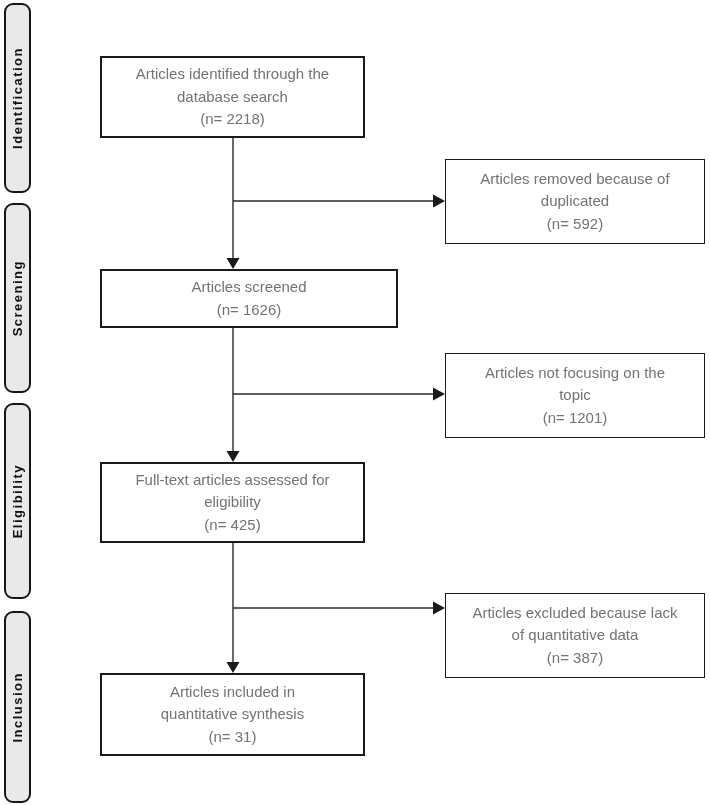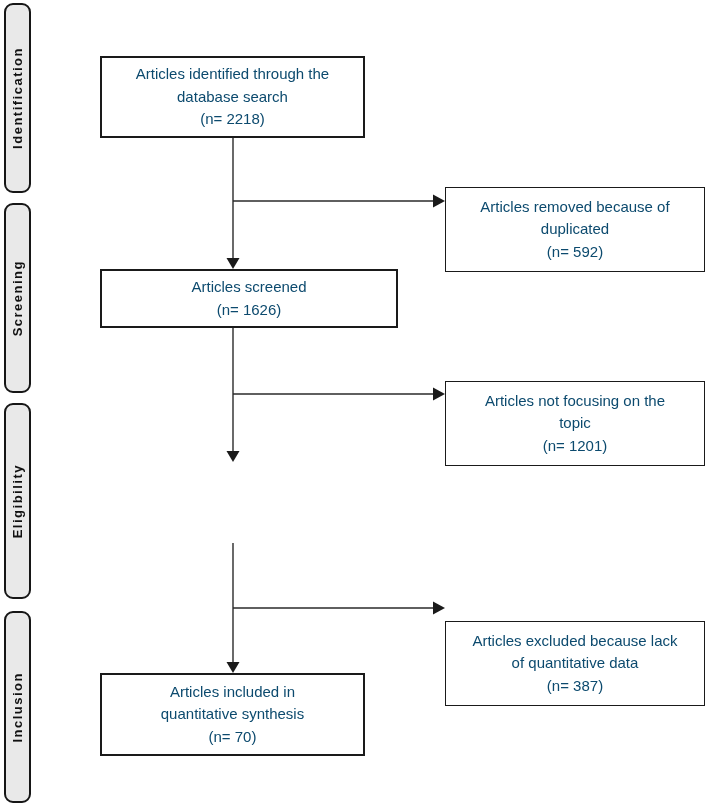--- a/index.html
+++ b/index.html
@@ -36,25 +36,25 @@
     position: absolute;
     box-sizing: border-box;
     background: #ffffff;
     border: 2px solid #1a1a1a;
     display: flex;
     align-items: center;
     justify-content: center;
     text-align: center;
     font-size: 15px;
     line-height: 1.5;
-    color: #0c4a6e;
+    color: #737373;
     white-space: pre-line;
     padding: 3px 8px;
   }
-  .sidebox { border-width: 1.5px; margin-top: 28px; }
+  .sidebox { border-width: 1.5px; }
   .connectors {
     position: absolute;
     left: 0; top: 0;
     width: 710px; height: 805px;
     pointer-events: none;
   }
   .connectors line { stroke: #2a2a2a; stroke-width: 1.4; }
   .connectors polygon { fill: #1a1a1a; }
 </style>
 </head>
@@ -102,24 +102,27 @@
     </g>
   </svg>
 
   <div class="flowbox" style="left:100px; top:56px; width:265px; height:82px;">Articles identified through the
 database search
 (n= 2218)</div>
 
   <div class="flowbox" style="left:100px; top:269px; width:298px; height:59px;">Articles screened
 (n= 1626)</div>
 
+  <div class="flowbox" style="left:100px; top:462px; width:265px; height:81px;">Full-text articles assessed for
+eligibility
+(n= 425)</div>
 
   <div class="flowbox" style="left:100px; top:673px; width:265px; height:83px;">Articles included in
 quantitative synthesis
-(n= 70)</div>
+(n= 31)</div>
 
   <div class="flowbox sidebox" style="left:445px; top:159px; width:260px; height:85px;">Articles removed because of
 duplicated
 (n= 592)</div>
 
   <div class="flowbox sidebox" style="left:445px; top:353px; width:260px; height:85px;">Articles not focusing on the
 topic
 (n= 1201)</div>
 
   <div class="flowbox sidebox" style="left:445px; top:593px; width:260px; height:85px;">Articles excluded because lack

